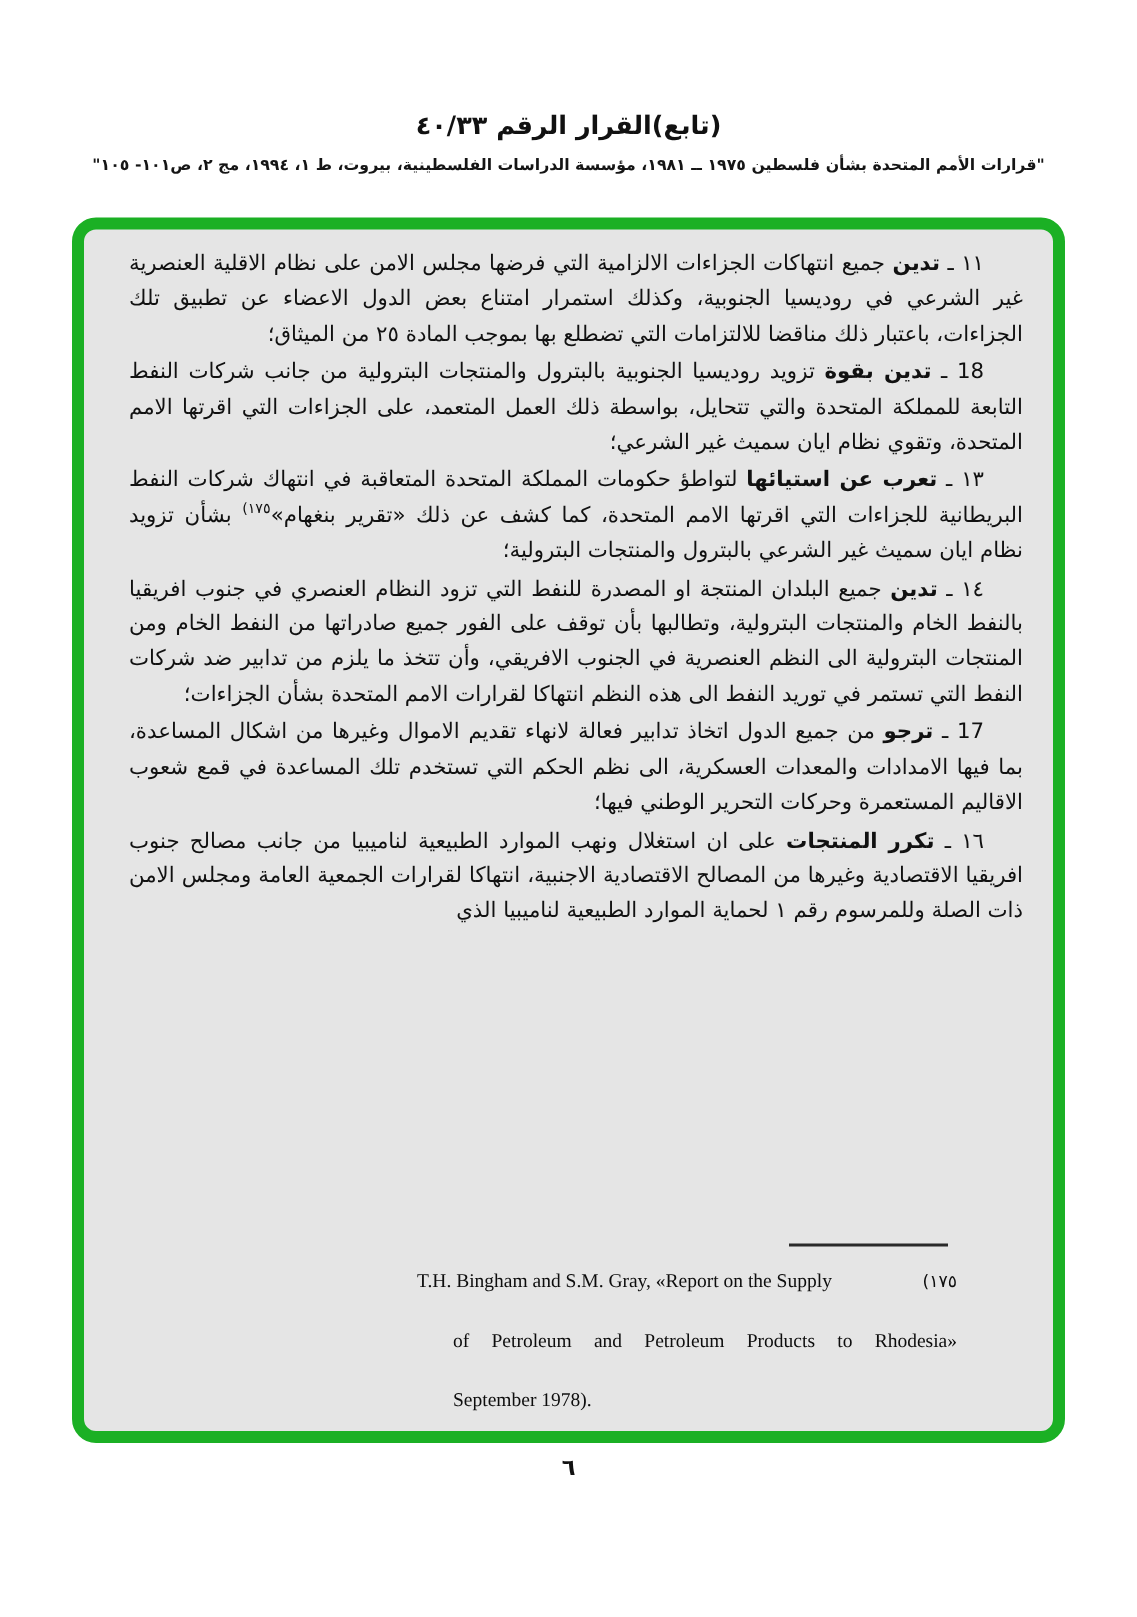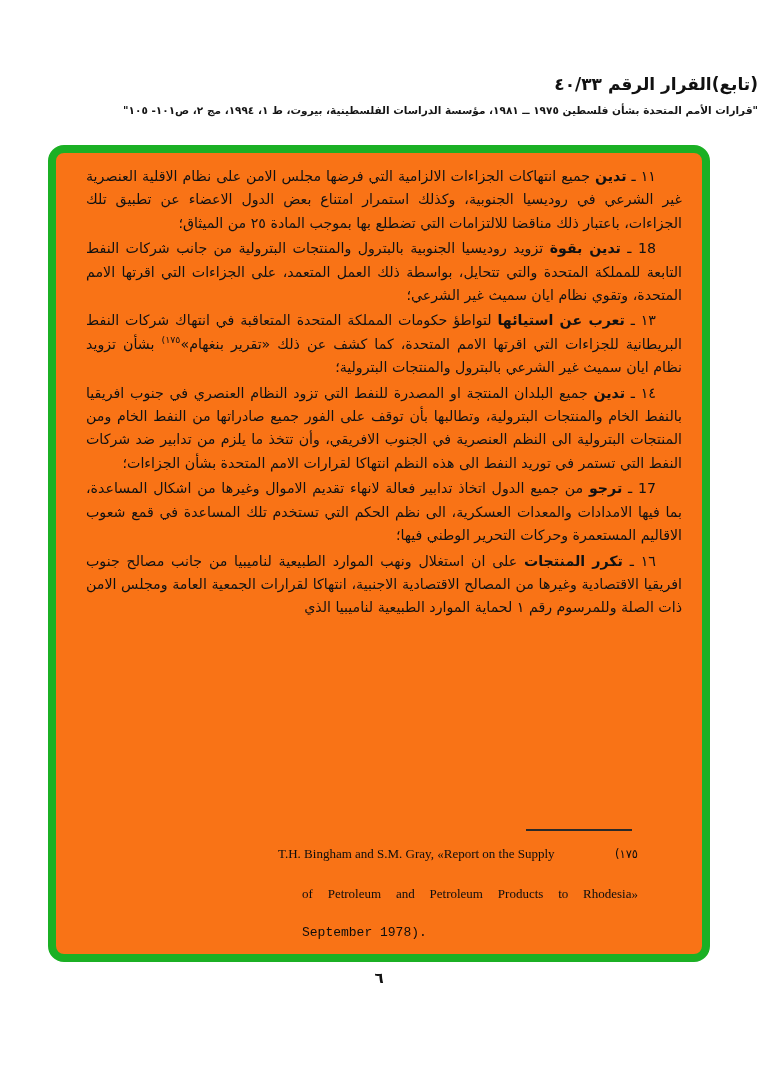--- a/index.html
+++ b/index.html
@@ -6,41 +6,41 @@
   html, body { background: #ffffff; }
   body {
     width: 758px; height: 1078px;
     position: relative;
     font-family: "DejaVu Sans", sans-serif;
     color: #111;
     overflow: hidden;
   }
   .header {
     position: absolute; top: 74px; left: 0; right: 0;
-    text-align: right;
+    text-align: center;
   }
   .doc-title {
     direction: rtl;
     font-size: 17px; font-weight: bold;
     letter-spacing: .3px;
   }
   .source-line {
     margin-top: 10px;
     direction: rtl;
     font-size: 10.5px; font-weight: bold;
     white-space: nowrap;
     color: #151515;
   }
   .green-box {
     position: absolute;
     left: 48px; top: 145px;
     width: 662px; height: 817px;
     border: 8px solid #1bb024;
     border-radius: 16px;
-    background: #f97316;
+    background: #e5e5e5;
     padding: 12px 20px 0 30px;
   }
   .clauses {
     direction: rtl;
     text-align: justify;
     font-size: 14.2px;
     line-height: 23.4px;
     height: 650px;
     overflow: hidden;
   }
@@ -79,21 +79,21 @@
     font-family: "DejaVu Sans", sans-serif;
     padding-left: 6px;
   }
   .fn-line {
     direction: ltr;
     padding-left: 24px;
     text-align: justify;
     text-align-last: justify;
     margin-top: 20px;
   }
-  .fn-line.last { text-align: right; text-align-last: left; font-family: Liberation Mono, monospace; }
+  .fn-line.last { text-align: right; text-align-last: left; }
   .page-number {
     position: absolute;
     top: 969px; left: 0; right: 0;
     text-align: center;
     font-size: 15px; font-weight: bold;
   }
 </style>
 </head>
 <body>
 

